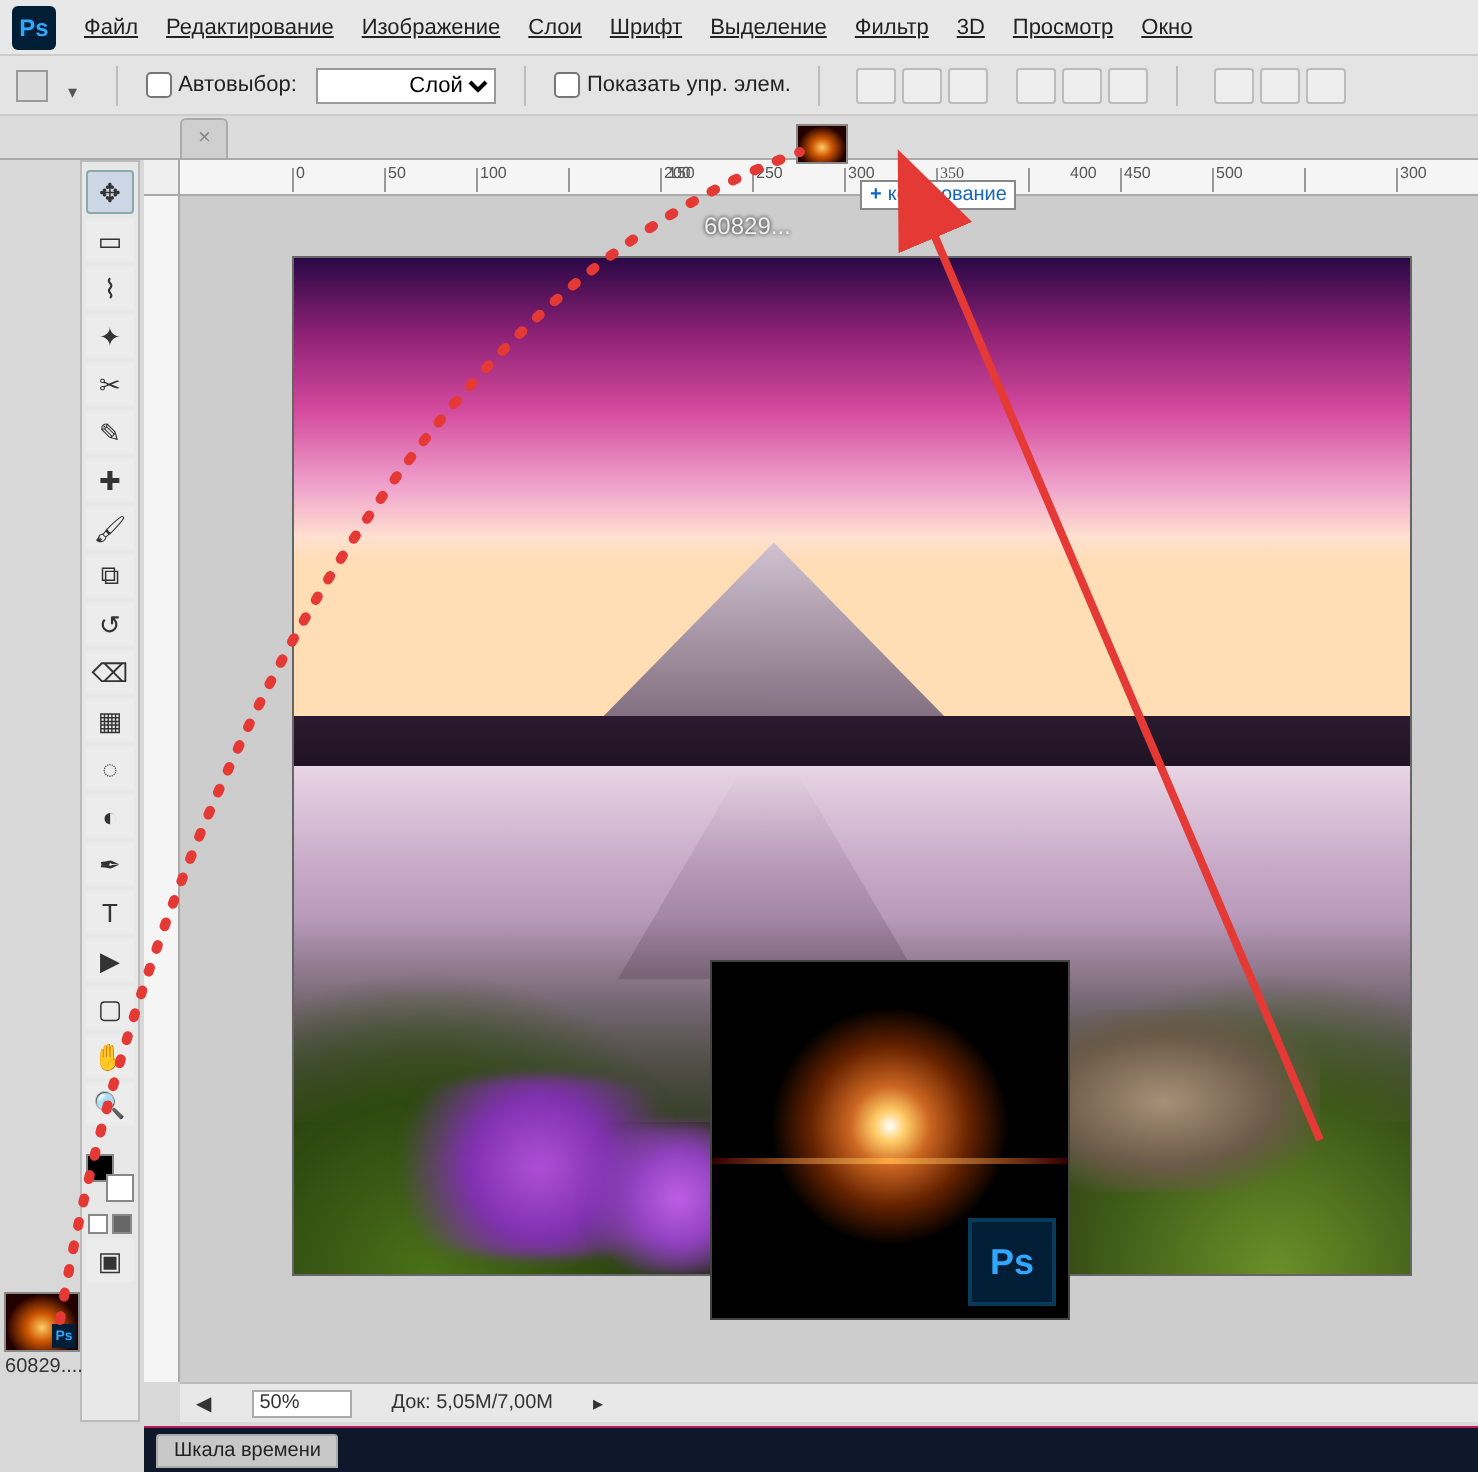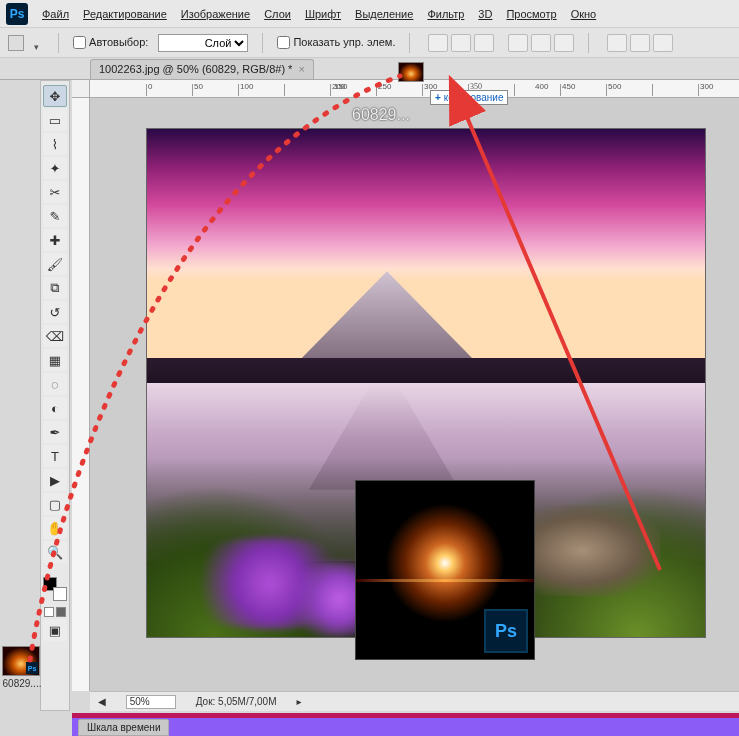--- a/index.html
+++ b/index.html
@@ -48,27 +48,27 @@
   .flowers::before,.flowers::after{content:"";position:absolute;border-radius:50%;filter:blur(3px);}
   .flowers::before{left:5%;bottom:5%;width:70%;height:60%;background:radial-gradient(circle,#b050d8 0%,#8030b0 30%,transparent 60%);}
   .flowers::after{left:40%;bottom:0;width:45%;height:50%;background:radial-gradient(circle,#c060e8 0%,#9040c0 30%,transparent 60%);}
   .rocks{position:absolute;bottom:8%;right:8%;width:28%;height:18%;background:radial-gradient(ellipse,#a89078 0%,#6b5a48 50%,transparent 80%);}
   .overlay-thumb{position:absolute;left:355px;top:400px;width:180px;height:180px;background:#000;border:1px solid #444;}
   .overlay-thumb .flare{position:absolute;top:50%;left:50%;width:140px;height:140px;transform:translate(-50%,-55%);background:radial-gradient(circle,#fff 0%,#ffcc66 8%,#cc6622 20%,#662200 40%,transparent 60%);}
   .overlay-thumb .horizon{position:absolute;top:55%;left:0;right:0;height:3px;background:linear-gradient(to right,#330000,#ffaa44,#330000);}
   .overlay-thumb .ps{position:absolute;right:6px;bottom:6px;width:44px;height:44px;background:#001e36;color:#31a8ff;font-weight:bold;font-size:18px;display:flex;align-items:center;justify-content:center;border:2px solid #0a3a5a;}
   .statusbar{position:absolute;left:90px;right:0;bottom:25px;height:20px;background:#e8e8e8;border-top:1px solid #bbb;display:flex;align-items:center;gap:20px;padding:0 8px;font-size:10px;color:#333;}
   .statusbar .zoomfield{width:50px;height:14px;border:1px solid #aaa;background:#fff;padding:0 3px;}
-  .bottom-panel{position:absolute;left:72px;right:0;bottom:0;height:23px;background:#8b5cf6;border-top:5px solid #be185d;display:flex;align-items:center;padding:0 6px;}
+  .bottom-panel{position:absolute;left:72px;right:0;bottom:0;height:23px;background:#0f172a;border-top:1px solid #be185d;display:flex;align-items:center;padding:0 6px;}
   .bottom-panel .ptab{background:#c8c8c8;border:1px solid #aaa;padding:2px 8px;font-size:10px;border-radius:2px 2px 0 0;}
   .drag-thumb-canvas{position:absolute;left:398px;top:62px;width:26px;height:20px;background:radial-gradient(ellipse at center 60%,#ffcc66 0%,#cc5500 30%,#220000 70%);border:1px solid #888;z-index:50;}
   .drag-tooltip{position:absolute;left:430px;top:90px;background:#fff;border:1px solid #888;padding:1px 4px;font-size:10px;z-index:50;display:flex;align-items:center;gap:3px;}
   .drag-tooltip .plus{color:#1565c0;font-weight:bold;}
   .drag-tooltip .txt{color:#1565c0;}
-  .dim-label{position:absolute;left:352px;top:106px;font-size:16px;color:#eee;text-shadow:0 0 2px #000;z-index:49;}
+  .dim-label{position:absolute;left:352px;top:106px;font-size:12px;color:#eee;text-shadow:0 0 2px #000;z-index:49;}
   .desk-thumb{position:absolute;left:2px;top:646px;width:38px;height:30px;background:radial-gradient(ellipse at center 60%,#ffcc66 0%,#cc5500 30%,#220000 70%);border:1px solid #888;}
   .desk-thumb .mini-ps{position:absolute;right:1px;bottom:1px;width:12px;height:12px;background:#001e36;color:#31a8ff;font-size:7px;font-weight:bold;display:flex;align-items:center;justify-content:center;}
   .desk-label{position:absolute;left:0;top:678px;width:44px;font-size:10px;color:#333;text-align:center;}
   svg.arrows{position:absolute;top:0;left:0;width:739px;height:736px;pointer-events:none;z-index:60;}
   .sep{width:1px;height:20px;background:#bbb;margin:0 4px;}
   .corner-box{position:absolute;left:72px;top:0;width:18px;height:18px;background:#efefef;border-right:1px solid #aaa;border-bottom:1px solid #aaa;}
 </style>
 </head>
 <body>
 
@@ -116,21 +116,20 @@
   <div class="sep"></div>
   <div class="align-group">
     <div class="align-btn"></div>
     <div class="align-btn"></div>
     <div class="align-btn"></div>
   </div>
 </div>
 
 <div class="tabbar">
   <div class="tab">
-    <span>1002263.jpg @ 50% (60829, RGB/8#) *</span>
     <span class="close">×</span>
   </div>
 </div>
 
 <div class="drag-thumb-canvas"></div>
 <div class="drag-tooltip">
   <span class="plus">+</span>
   <span class="txt">копирование</span>
 </div>
 <div class="dim-label">60829...</div>

